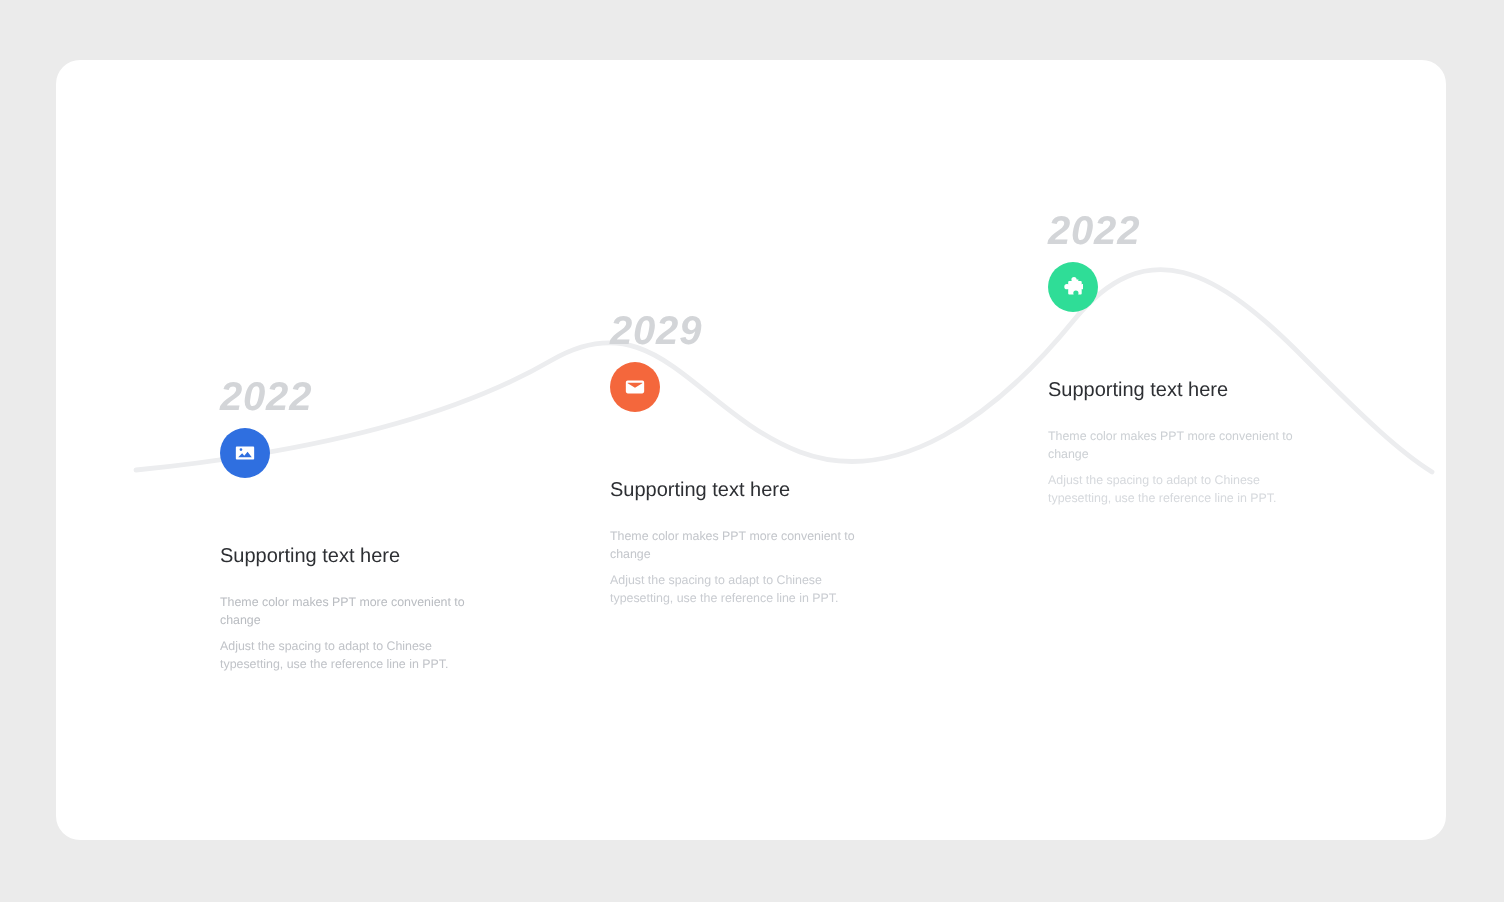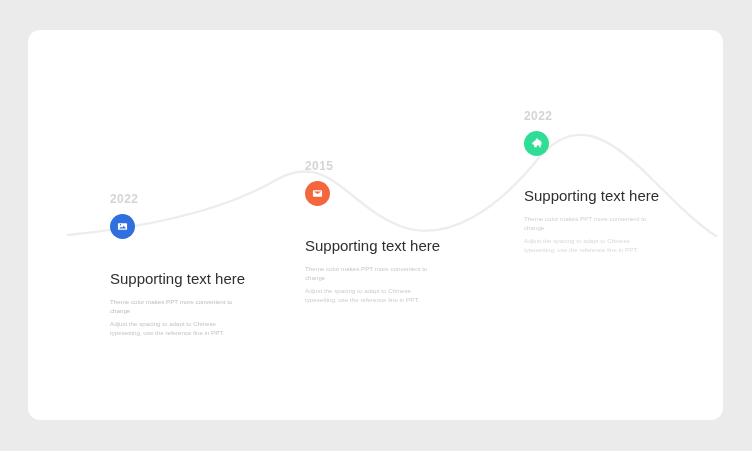--- a/index.html
+++ b/index.html
@@ -33,42 +33,43 @@
     width: 695px;
     height: 390px;
     pointer-events: none;
   }
 
   .milestone {
     position: absolute;
   }
 
   .year-label {
-    font-size: 12px;
+    font-size: 20px;
     font-weight: bold;
     color: #d3d5d8;
     letter-spacing: 0.4px;
     line-height: 19px;
     white-space: nowrap;
+    font-style: italic;
   }
 
   .marker {
     width: 25px;
     height: 25px;
     border-radius: 50%;
     margin-top: 5px;
     display: flex;
     align-items: center;
     justify-content: center;
   }
 
   .marker svg { display: block; }
 
   .headline {
-    font-size: 15px;
+    font-size: 10px;
     color: #2d2f33;
     line-height: 14px;
     white-space: nowrap;
   }
 
   .body-para {
     font-size: 6.2px;
     line-height: 9px;
     color: #b9bcc1;
     width: 132px;
@@ -120,21 +121,21 @@
 
     <div class="headline">Supporting text here</div>
 
     <div class="body-para-group">
       <div class="body-para">Theme  color makes PPT more convenient to change</div>
       <div class="body-para faint">Adjust the spacing to adapt to Chinese typesetting, use the reference line in PPT.</div>
     </div>
   </div>
 
   <div class="milestone" id="milestone-2021">
-    <div class="year-label">2015</div>
+    <div class="year-label">2029</div>
 
     <div class="marker" style="background:#f4673c;">
       <span>
         <svg width="11" height="11" viewBox="0 0 24 24" fill="#ffffff">
           <path d="M4 5h16a2 2 0 0 1 2 2v10a2 2 0 0 1-2 2H4a2 2 0 0 1-2-2V7a2 2 0 0 1 2-2zm0 2.4v.5l8 5 8-5v-.5H4z"></path>
         </svg>
       </span>
     </div>
 
     <div class="headline">Supporting text here</div>

